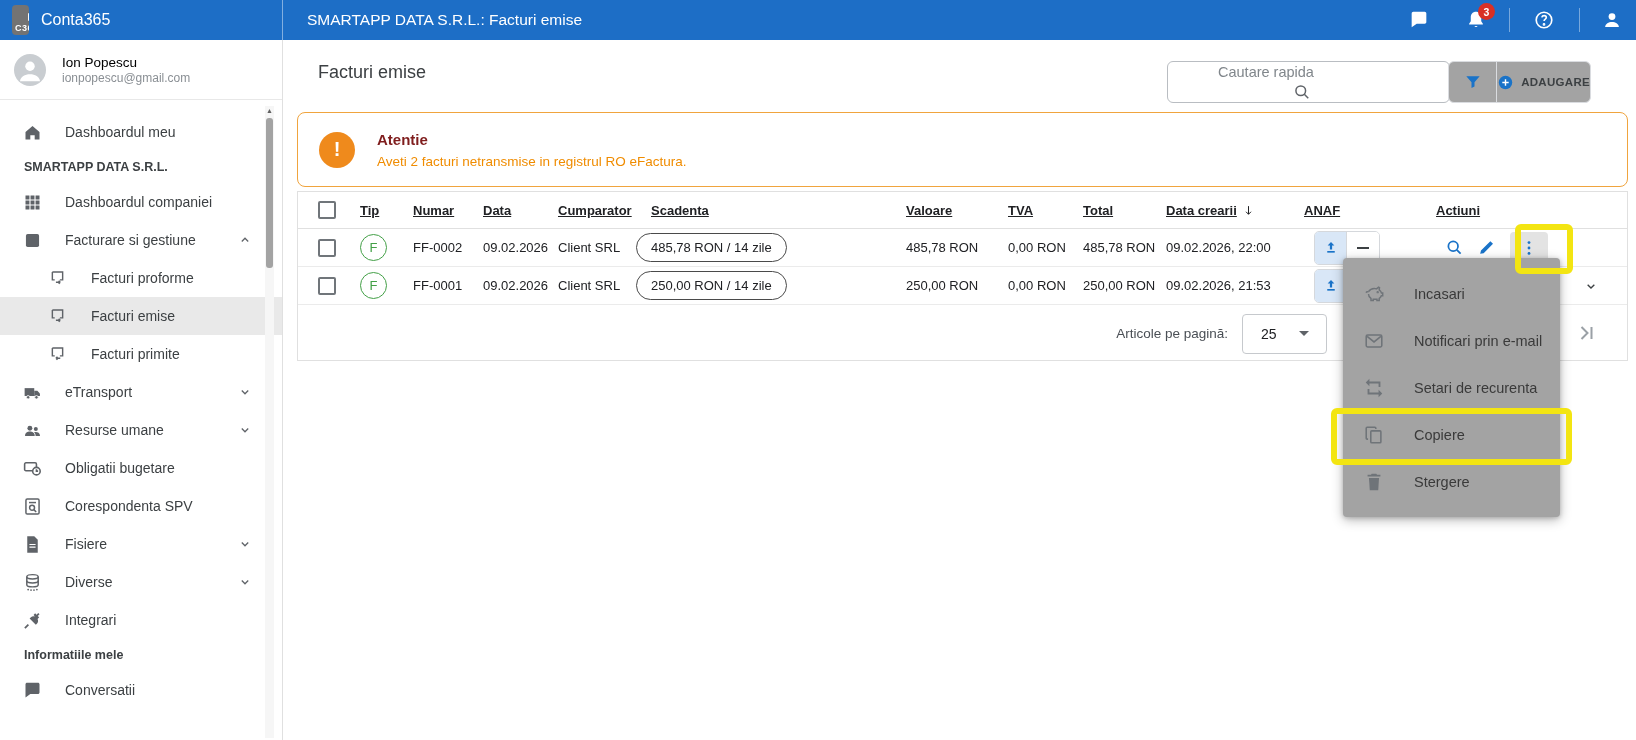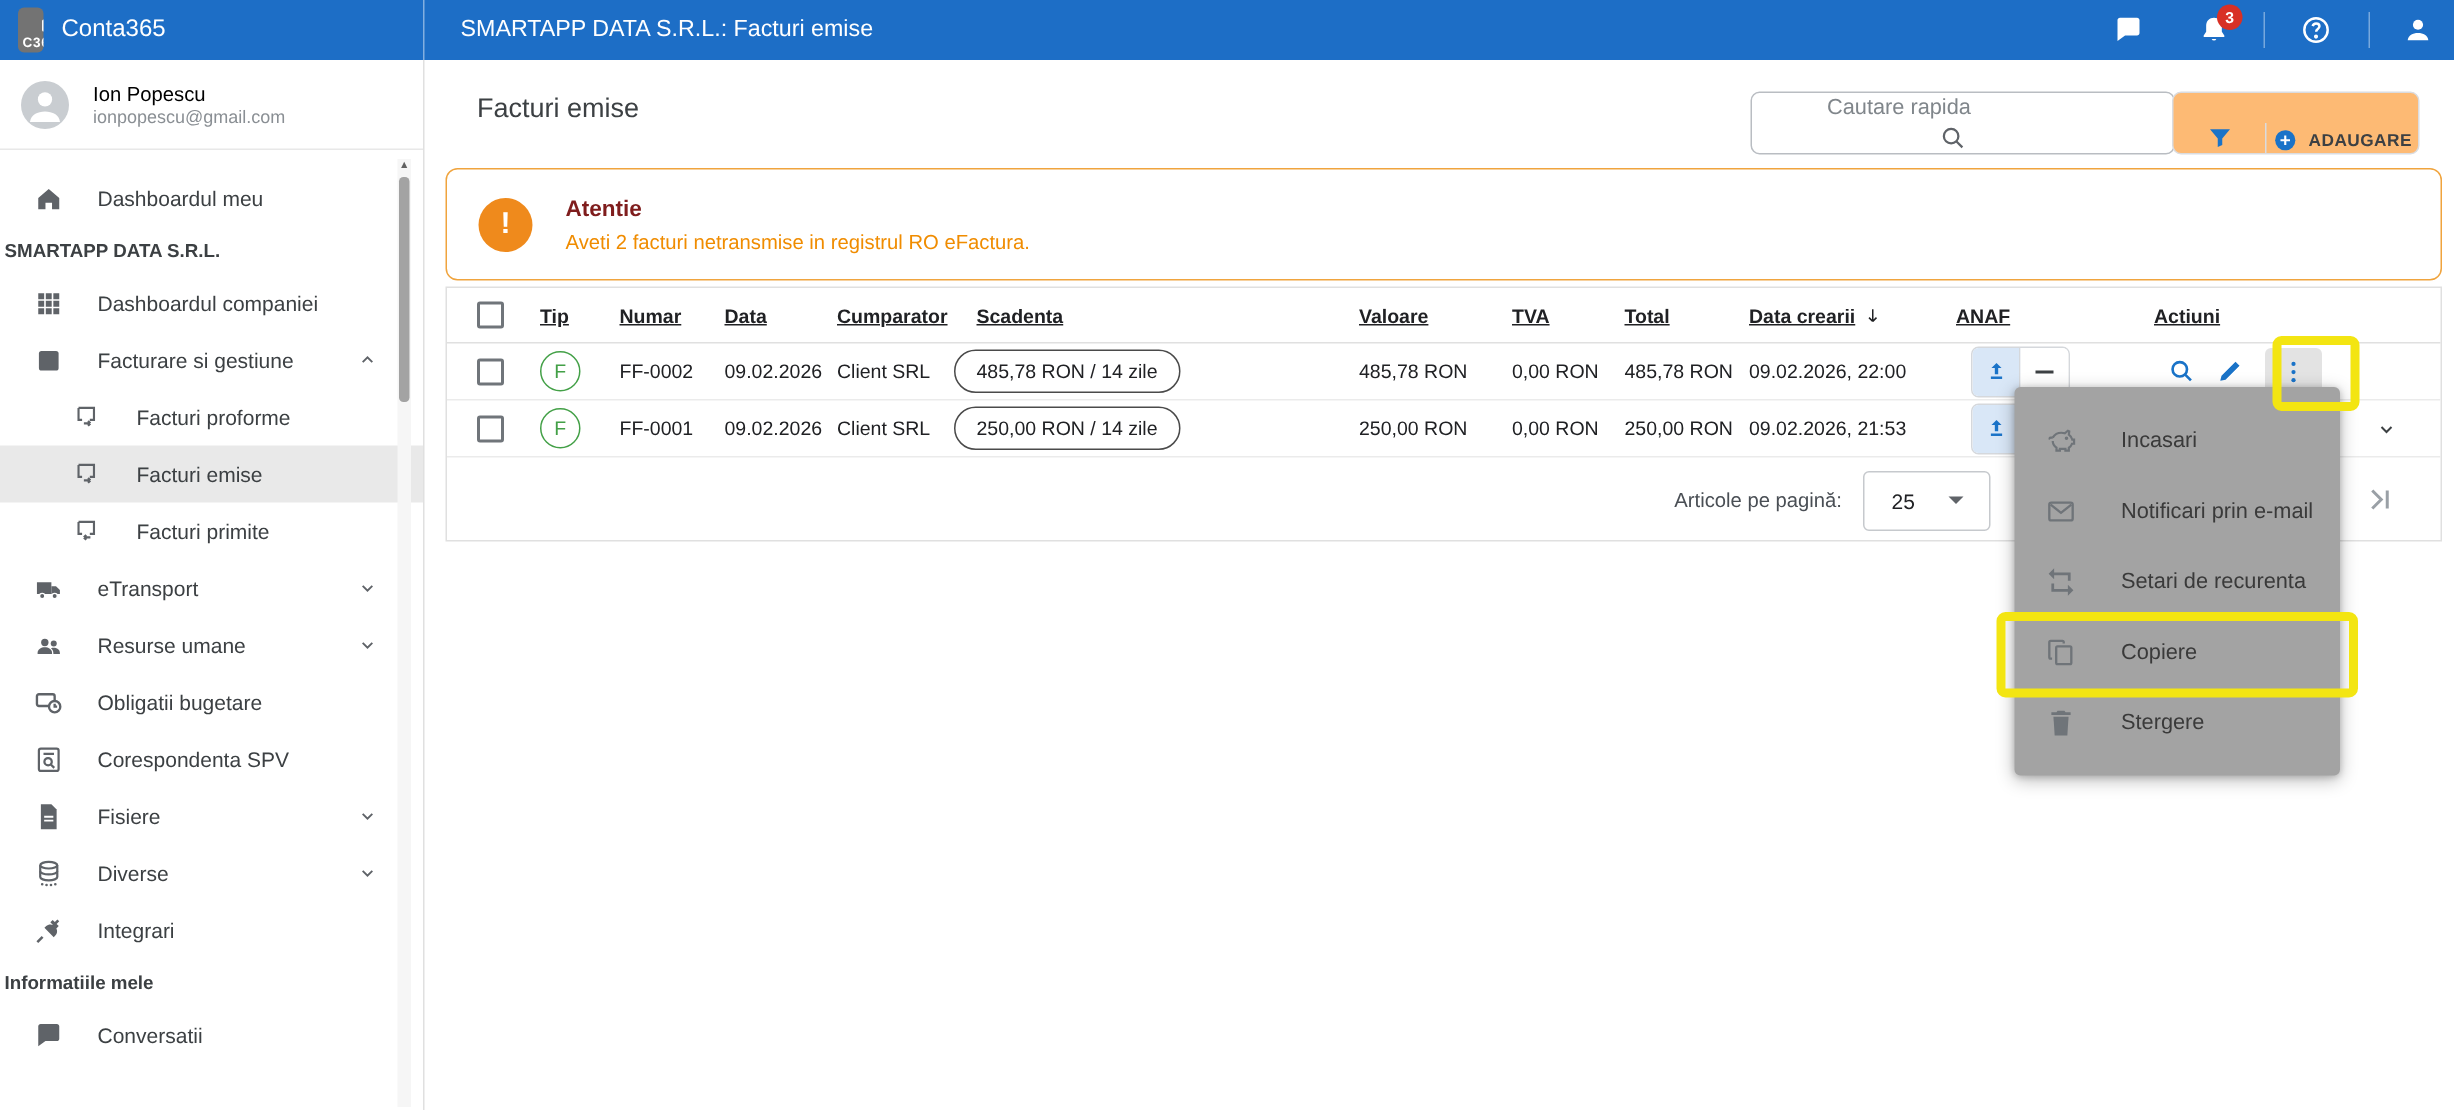--- a/index.html
+++ b/index.html
@@ -36,42 +36,42 @@
   .avatar { width:32px; height:32px; border-radius:50%; background:#c9cdd1; display:flex;
     align-items:center; justify-content:center; overflow:hidden; }
   .user-name { font-size:13.5px; color:#000000; line-height:17px; }
   .user-email { font-size:12px; color:#8a8f94; }
   .nav { margin-top:13px; }
   .nav-item { height:38px; display:flex; align-items:center; padding-left:22px; gap:22px;
     cursor:pointer; position:relative; }
   .nav-item .lbl { font-size:14px; color:#3c4043; }
   .nav-item.sub { padding-left:48px; }
   .nav-item.selected { background:#e9e9e9; }
-  .nav-section { height:32px; display:flex; align-items:center; padding-left:3px;
+  .nav-section { height:32px; display:flex; align-items:center; padding-left:24px;
     font-size:12.5px; font-weight:bold; color:#3c4043; }
   .nav-chevron { position:absolute; right:30px; top:12px; width:14px; height:14px; }
   .nicon { width:21px; height:21px; flex:0 0 21px; }
   
   .sb-track { position:absolute; right:8px; top:66px; bottom:2px; width:9px; background:#f6f6f6; }
   .sb-arrow { position:absolute; top:0; left:0; width:9px; height:10px; font-size:7px; color:#616161;
     text-align:center; line-height:10px; }
   .sb-thumb { position:absolute; top:12px; left:1px; width:7px; height:150px; background:#a3a3a3; border-radius:3px; }
 
   
   .main { position:absolute; left:283px; top:40px; width:1353px; height:700px; background:#fff; }
   .page-header { position:absolute; left:0; top:0; width:100%; height:64px; }
   .page-title { position:absolute; left:35px; top:22px; font-size:18px; color:#3c4043; }
   .search-box { position:absolute; left:884px; top:21px; width:283px; height:42px;
     border:1px solid #b9bdc2; border-radius:6px; display:flex; align-items:center;flex-direction:column; }
   .search-box input { border:none; outline:none; flex:1; padding:0 10px 0 16px; font-size:14.5px;
     color:#3c4043; font-family:"Liberation Sans", sans-serif; background:transparent; }
   .search-box input::placeholder { color:#80868b; }
   .search-mag { width:20px; height:20px; margin-right:14px; cursor:pointer; }
-  .btn-group { position:absolute; left:1165px; top:21px; width:165px; height:42px;
-    border:1px solid #dadce0; border-radius:6px; display:flex; background:#fdba74;align-items:flex-end; }
+  .btn-group { position:absolute; left:1165px; top:21px; width:143px; height:42px;
+    border:1px solid #dadce0; border-radius:6px; display:flex; background:#a3a3a3; }
   .btn-filter { width:62px; display:flex; align-items:center; justify-content:center;
     border-right:1px solid #dadce0; cursor:pointer; }
   .btn-add { flex:1; display:flex; align-items:center; justify-content:center; gap:7px; cursor:pointer; }
   .btn-add .txt { font-size:11.5px; font-weight:bold; color:#3c4043; letter-spacing:.3px; }
 
   
   .alert { position:absolute; left:14px; top:72px; width:1331px; height:75px;
     border:1px solid #f0a43e; border-radius:8px; display:flex; align-items:center;
     padding-left:21px; gap:22px; background:#fff; }
   .alert-icon { width:36px; height:36px; border-radius:50%; background:#ef8a1c; color:#fff;

